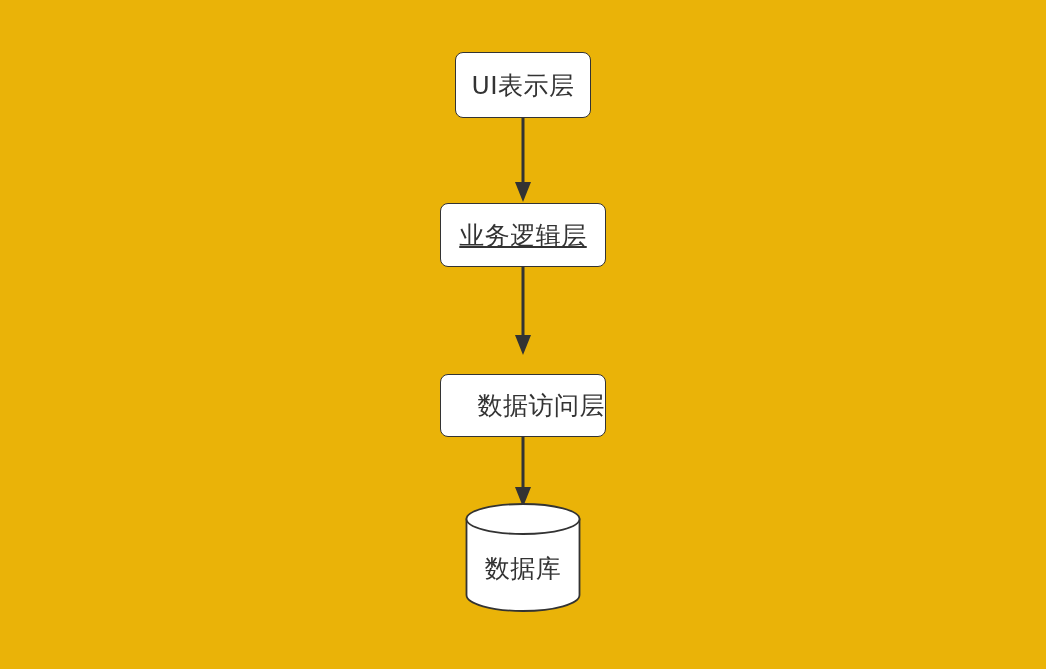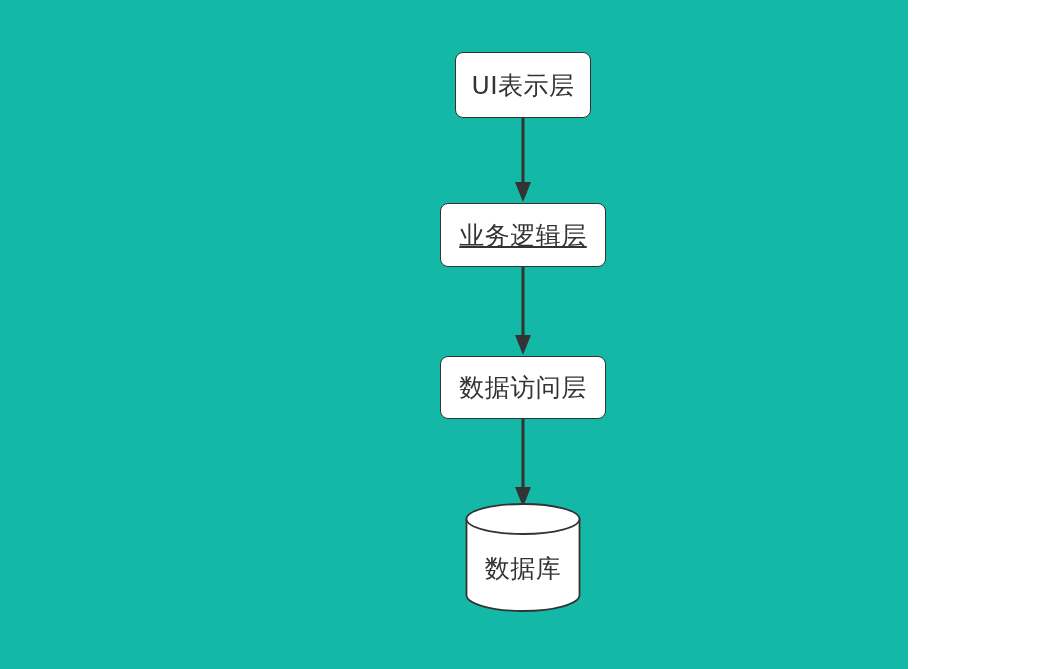--- a/index.html
+++ b/index.html
@@ -8,23 +8,23 @@
   }
   body {
     width: 1046px;
     height: 669px;
     background: #ffffff;
     font-family: "DejaVu Sans", "Liberation Sans", sans-serif;
     overflow: hidden;
   }
   #diagram-canvas {
     position: relative;
-    width: 908px;
+    width: 1046px;
     height: 669px;
-    background: #14b8a6;
+    background: #eab308;
   }
   .node-box {
     position: absolute;
     box-sizing: border-box;
     background: #ffffff;
     border: 1.6px solid #333333;
     border-radius: 8px;
     display: flex;
     align-items: center;
     justify-content: center;
@@ -45,23 +45,24 @@
   }
   #node-business {
     left: 440px;
     top: 203px;
     width: 166px;
     height: 64px;
     text-decoration: underline;
   }
   #node-dataaccess {
     left: 440px;
-    top: 356px;
+    top: 374px;
     width: 166px;
     height: 63px;
+    justify-content: flex-end;
   }
   .cylinder {
     position: absolute;
     left: 463px;
     top: 503px;
     width: 120px;
     height: 108px;
   }
   .cylinder svg {
     display: block;

